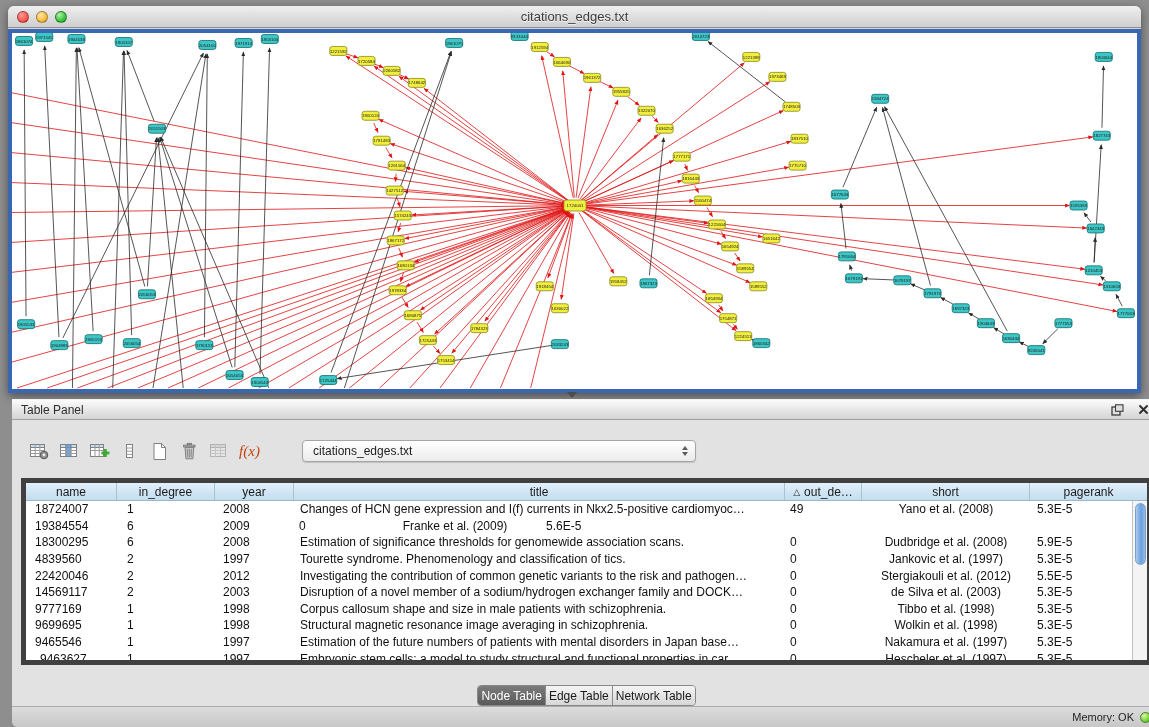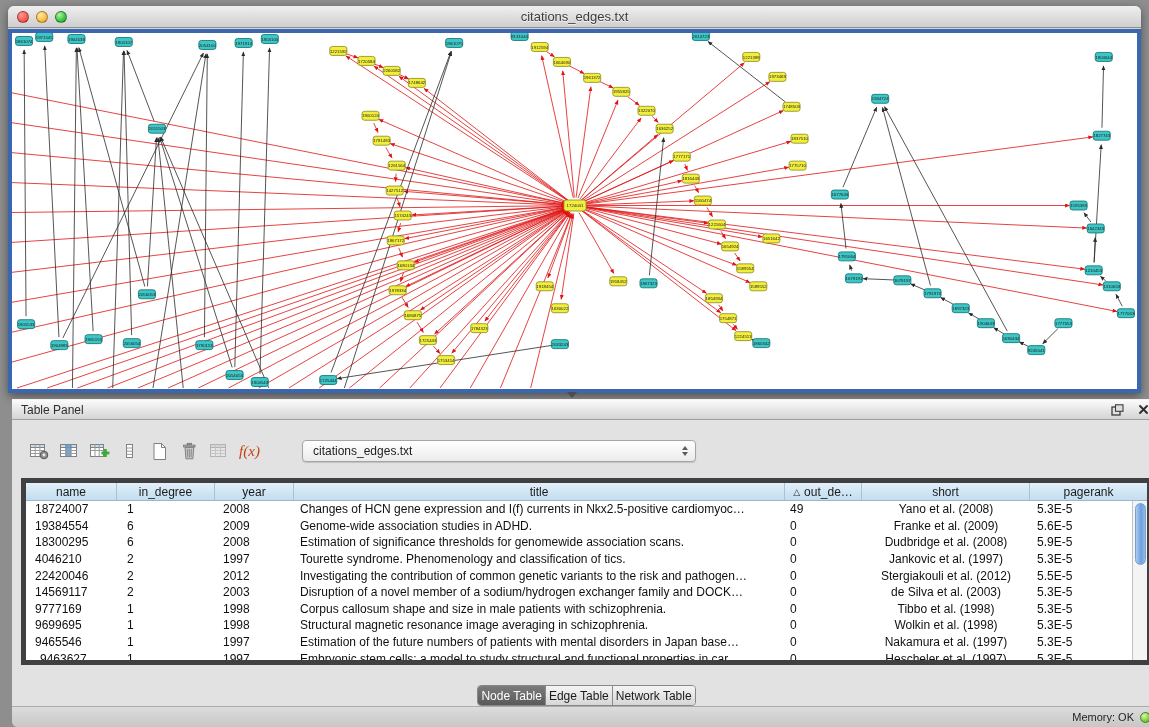--- a/index.html
+++ b/index.html
@@ -695,36 +695,35 @@
             <div class="td" style="width: 79px; text-align: left; padding-left: 8px;">2008</div>
             <div class="td" style="width: 491px; text-align: left; padding-left: 6px;">Changes of HCN gene expression and I(f) currents in Nkx2.5-positive cardiomyoc…</div>
             <div class="td" style="width: 77px; text-align: left; padding-left: 5px;">49</div>
             <div class="td" style="width: 168px; text-align: center; padding-left: 0px;">Yano et al. (2008)</div>
             <div class="td" style="width: 111px; text-align: left; padding-left: 7px;">5.3E-5</div>
           </div>
           <div class="tr">
             <div class="td" style="width: 91px; text-align: left; padding-left: 9px;">19384554</div>
             <div class="td" style="width: 98px; text-align: left; padding-left: 10px;">6</div>
             <div class="td" style="width: 79px; text-align: left; padding-left: 8px;">2009</div>
-            <div class="td" style="width: 491px; text-align: left; padding-left: 6px;">Genome-wide association studies in ADHD.</div>
             <div class="td" style="width: 77px; text-align: left; padding-left: 5px;">0</div>
             <div class="td" style="width: 168px; text-align: center; padding-left: 0px;">Franke et al. (2009)</div>
             <div class="td" style="width: 111px; text-align: left; padding-left: 7px;">5.6E-5</div>
           </div>
           <div class="tr">
             <div class="td" style="width: 91px; text-align: left; padding-left: 9px;">18300295</div>
             <div class="td" style="width: 98px; text-align: left; padding-left: 10px;">6</div>
             <div class="td" style="width: 79px; text-align: left; padding-left: 8px;">2008</div>
             <div class="td" style="width: 491px; text-align: left; padding-left: 6px;">Estimation of significance thresholds for genomewide association scans.</div>
             <div class="td" style="width: 77px; text-align: left; padding-left: 5px;">0</div>
             <div class="td" style="width: 168px; text-align: center; padding-left: 0px;">Dudbridge et al. (2008)</div>
             <div class="td" style="width: 111px; text-align: left; padding-left: 7px;">5.9E-5</div>
           </div>
           <div class="tr">
-            <div class="td" style="width: 91px; text-align: left; padding-left: 9px;">4046210</div>
+            <div class="td" style="width: 91px; text-align: left; padding-left: 9px;">4839560</div>
             <div class="td" style="width: 98px; text-align: left; padding-left: 10px;">2</div>
             <div class="td" style="width: 79px; text-align: left; padding-left: 8px;">1997</div>
             <div class="td" style="width: 491px; text-align: left; padding-left: 6px;">Tourette syndrome. Phenomenology and classification of tics.</div>
             <div class="td" style="width: 77px; text-align: left; padding-left: 5px;">0</div>
             <div class="td" style="width: 168px; text-align: center; padding-left: 0px;">Jankovic et al. (1997)</div>
             <div class="td" style="width: 111px; text-align: left; padding-left: 7px;">5.3E-5</div>
           </div>
           <div class="tr">
             <div class="td" style="width: 91px; text-align: left; padding-left: 9px;">22420046</div>
             <div class="td" style="width: 98px; text-align: left; padding-left: 10px;">2</div>

